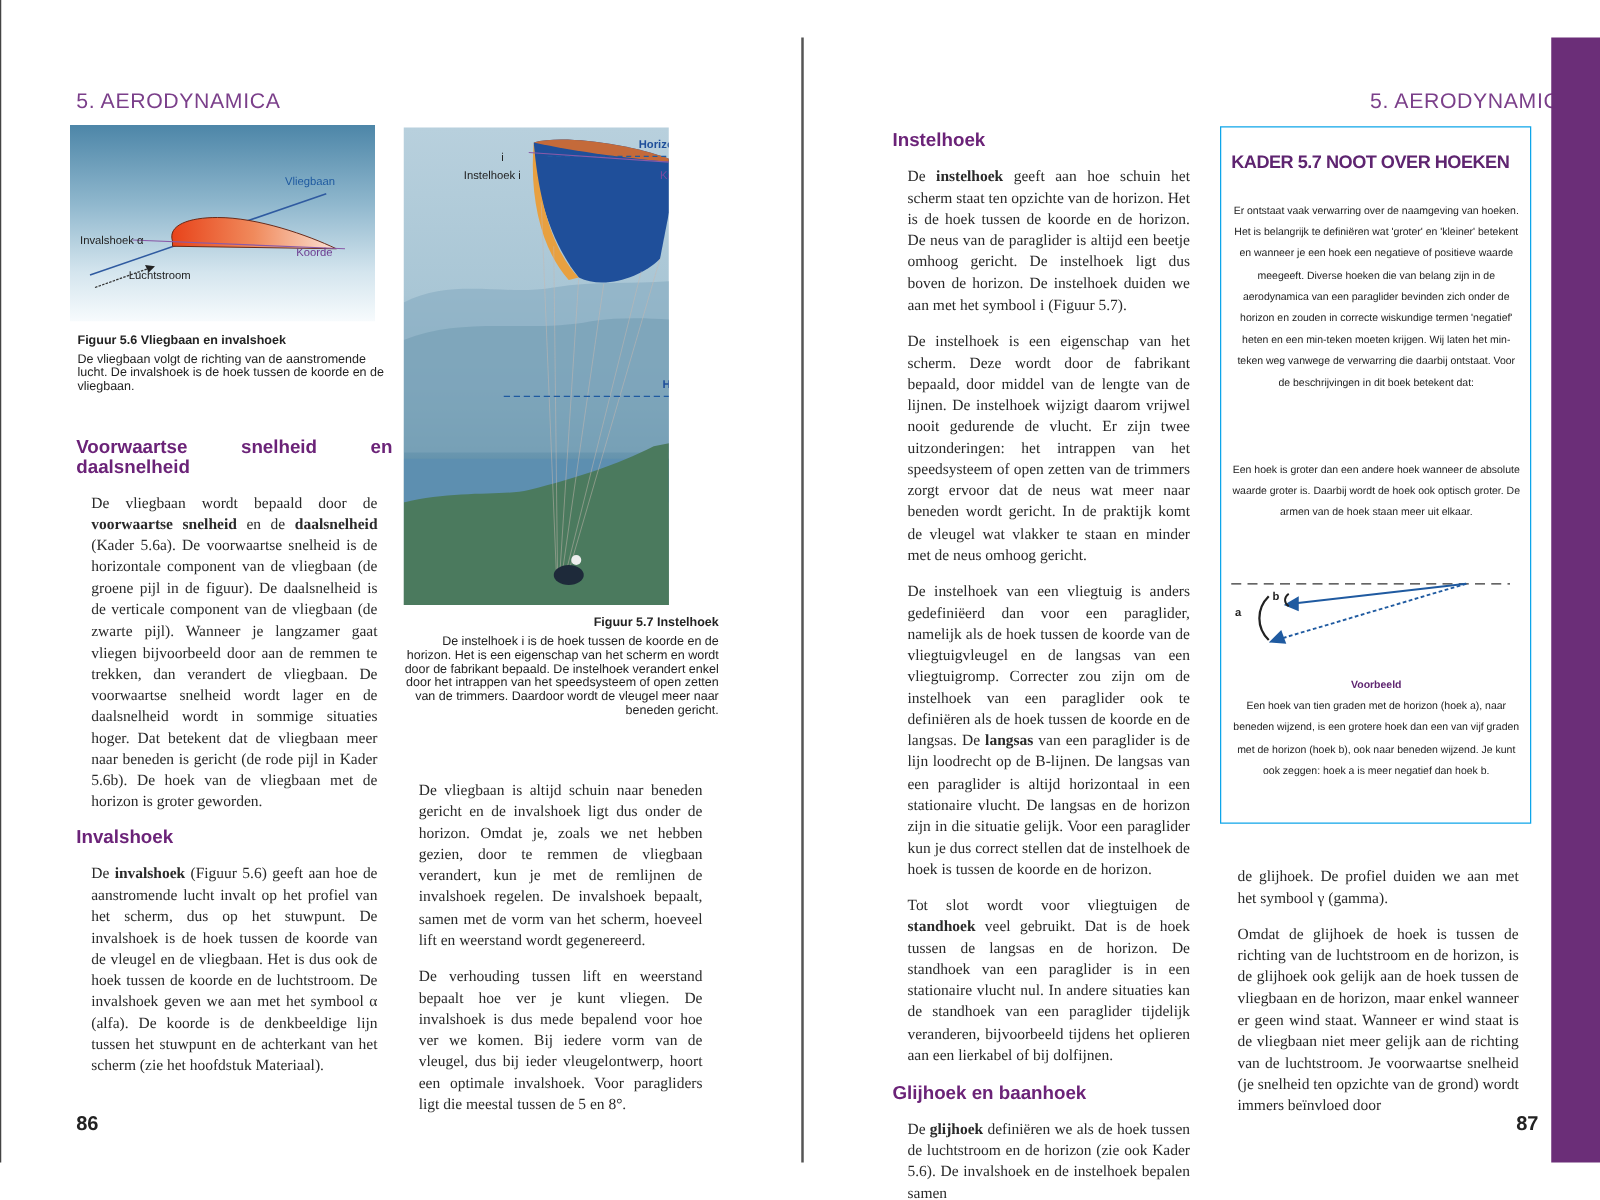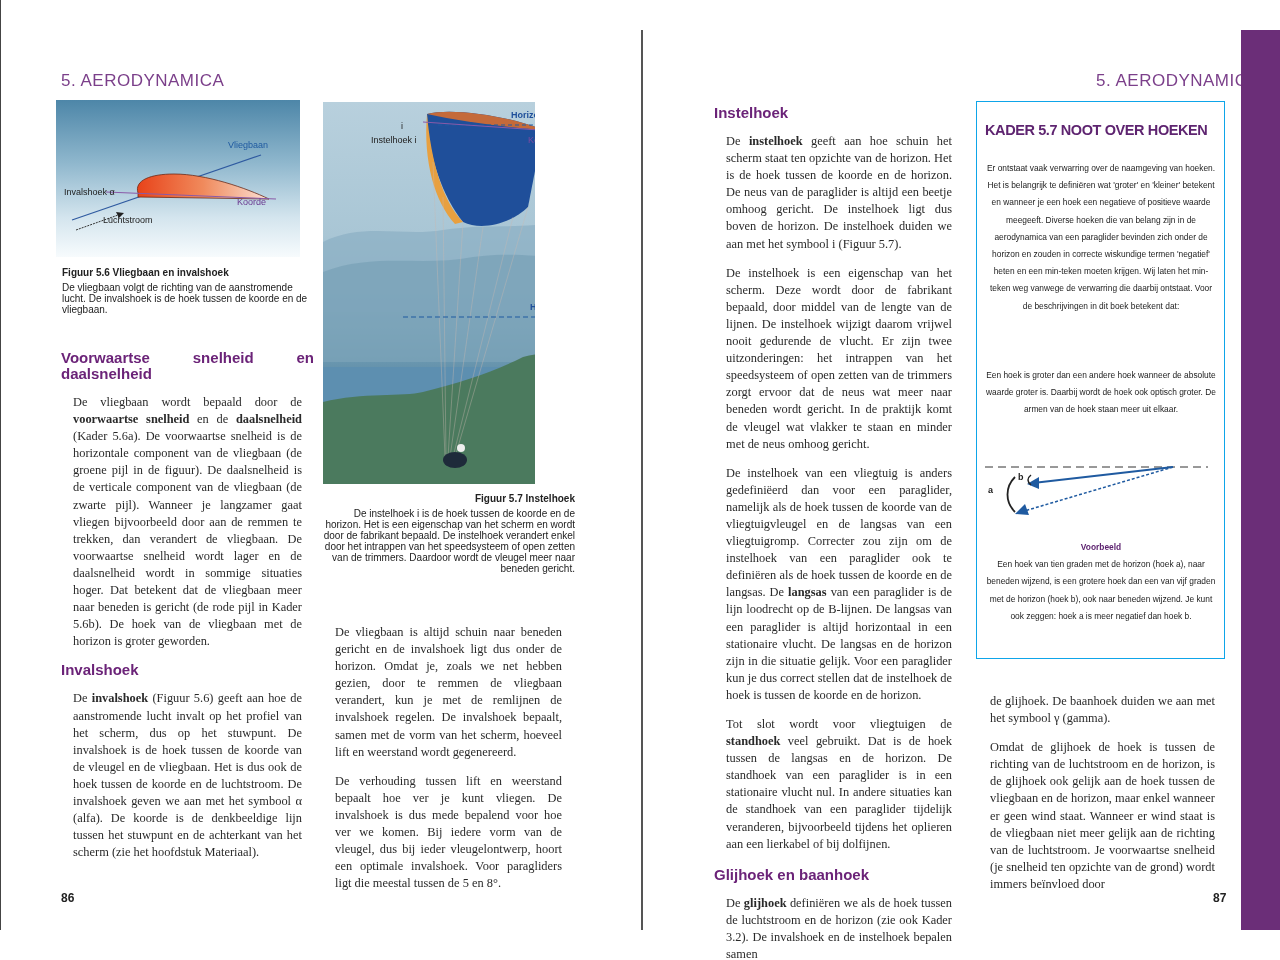--- a/index.html
+++ b/index.html
@@ -5,21 +5,21 @@
   html,body{margin:0;padding:0;}
   body{width:1280px;height:960px;background:#fff;position:relative;overflow:hidden;
        font-family:"Liberation Serif","DejaVu Serif",serif;color:#2a2a2a;}
   .page{position:absolute;top:0;height:930px;background:#fff;}
   .page-left{left:0;width:642px;border-left:1px solid #444;}
   .spine{position:absolute;left:641px;top:30px;width:2px;height:900px;background:#555;}
   .thumb-tab{position:absolute;left:1241px;top:30px;width:39px;height:900px;background:#6b2e78;}
   .running-head{position:absolute;top:71px;font-family:"Liberation Sans",sans-serif;
        font-size:17px;letter-spacing:0.5px;color:#7b3f8a;}
   .page-num{position:absolute;top:891px;font-family:"Liberation Sans",sans-serif;font-weight:bold;
-       font-size:12px;color:#222;}
+       font-size:16px;color:#222;}
   .col{position:absolute;font-size:12.4px;line-height:17.1px;text-align:justify;hyphens:auto;}
   .col p{margin:12px;}
   .col b{font-weight:bold;}
   h2.sec{font-family:"Liberation Sans",sans-serif;font-weight:bold;color:#6b2378;font-size:15px;
        line-height:16px;margin:0;}
   .fig{position:absolute;overflow:hidden;}
   .caption{position:absolute;font-family:"Liberation Sans",sans-serif;font-size:10px;line-height:11px;color:#222;}
   .caption .cap-title{font-weight:bold;margin-bottom:4px;display:block;}
   .kader{position:absolute;left:976px;top:101px;width:247px;height:556px;border:1px solid #0ea5e9;background:#fff;}
   .kader-title{position:absolute;left:8px;top:20px;font-family:"Liberation Sans",sans-serif;font-weight:bold;
@@ -112,21 +112,21 @@
 
 <div class="running-head" style="left:1096px;">5. AERODYNAMICA</div>
 
 <div class="col" style="left:714px;top:105px;width:250px;">
   <h2 class="sec">Instelhoek</h2>
   <p><span>De </span><b>instelhoek</b><span> geeft aan hoe schuin het scherm staat ten opzichte van de horizon. Het is de hoek tussen de koorde en de horizon. De neus van de paraglider is altijd een beetje omhoog gericht. De instelhoek ligt dus boven de horizon. De instelhoek duiden we aan met het symbool i (Figuur 5.7).</span></p>
   <p>De instelhoek is een eigenschap van het scherm. Deze wordt door de fabrikant bepaald, door middel van de lengte van de lijnen. De instelhoek wijzigt daarom vrijwel nooit gedurende de vlucht. Er zijn twee uitzonderingen: het intrappen van het speedsysteem of open zetten van de trimmers zorgt ervoor dat de neus wat meer naar beneden wordt gericht. In de praktijk komt de vleugel wat vlakker te staan en minder met de neus omhoog gericht.</p>
   <p><span>De instelhoek van een vliegtuig is anders gedefiniëerd dan voor een paraglider, namelijk als de hoek tussen de koorde van de vliegtuigvleugel en de langsas van een vliegtuigromp. Correcter zou zijn om de instelhoek van een paraglider ook te definiëren als de hoek tussen de koorde en de langsas. De </span><b>langsas</b><span> van een paraglider is de lijn loodrecht op de B-lijnen. De langsas van een paraglider is altijd horizontaal in een stationaire vlucht. De langsas en de horizon zijn in die situatie gelijk. Voor een paraglider kun je dus correct stellen dat de instelhoek de hoek is tussen de koorde en de horizon.</span></p>
   <p><span>Tot slot wordt voor vliegtuigen de </span><b>standhoek</b><span> veel gebruikt. Dat is de hoek tussen de langsas en de horizon. De standhoek van een paraglider is in een stationaire vlucht nul. In andere situaties kan de standhoek van een paraglider tijdelijk veranderen, bijvoorbeeld tijdens het oplieren aan een lierkabel of bij dolfijnen.</span></p>
   <h2 class="sec" style="margin-top:14px;">Glijhoek en baanhoek</h2>
-  <p><span>De </span><b>glijhoek</b><span> definiëren we als de hoek tussen de luchtstroom en de horizon (zie ook Kader 3.2). De invalshoek en de instelhoek bepalen samen</span></p>
+  <p><span>De </span><b>glijhoek</b><span> definiëren we als de hoek tussen de luchtstroom en de horizon (zie ook Kader 5.6). De invalshoek en de instelhoek bepalen samen</span></p>
 </div>
 
 <div class="kader">
   <div class="kader-title">KADER 5.7 NOOT OVER HOEKEN</div>
   <div class="kader-text" style="top:58px;">Er ontstaat vaak verwarring over de naamgeving van hoeken. Het is belangrijk te definiëren wat 'groter' en 'kleiner' betekent en wanneer je een hoek een negatieve of positieve waarde meegeeft. Diverse hoeken die van belang zijn in de aerodynamica van een paraglider bevinden zich onder de horizon en zouden in correcte wiskundige termen 'negatief' heten en een min-teken moeten krijgen. Wij laten het min-teken weg vanwege de verwarring die daarbij ontstaat. Voor de beschrijvingen in dit boek betekent dat:</div>
   <div class="kader-text" style="top:265px;">Een hoek is groter dan een andere hoek wanneer de absolute waarde groter is. Daarbij wordt de hoek ook optisch groter. De armen van de hoek staan meer uit elkaar.</div>
   <svg style="position:absolute;left:6px;top:355px;" width="230" height="70">
     <line x1="2" y1="10" x2="225" y2="10" stroke="#333" stroke-width="1" stroke-dasharray="8,5"></line>
     <line x1="190" y1="10" x2="50" y2="26" stroke="#1f5aa0" stroke-width="1.8"></line>
     <polygon points="44,27 56,20 56,32" fill="#1f5aa0"></polygon>
@@ -137,19 +137,19 @@
   </svg>
   <span class="lbl" style="left:11px;top:383px;font-weight:bold;color:#222;">a</span>
   <span class="lbl" style="left:41px;top:370px;font-weight:bold;color:#222;">b</span>
   <div class="kader-text" style="top:437px;">
     <span class="kader-sub">Voorbeeld</span><br>
     <span>Een hoek van tien graden met de horizon (hoek a), naar beneden wijzend, is een grotere hoek dan een van vijf graden met de horizon (hoek b), ook naar beneden wijzend. Je kunt ook zeggen: hoek a is meer negatief dan hoek b.</span>
   </div>
 </div>
 
 <div class="col" style="left:978px;top:681px;width:249px;">
-  <p>de glijhoek. De baanhoek duiden we aan met het symbool γ (gamma).</p>
+  <p>de glijhoek. De profiel duiden we aan met het symbool γ (gamma).</p>
   <p>Omdat de glijhoek de hoek is tussen de richting van de luchtstroom en de horizon, is de glijhoek ook gelijk aan de hoek tussen de vliegbaan en de horizon, maar enkel wanneer er geen wind staat. Wanneer er wind staat is de vliegbaan niet meer gelijk aan de richting van de luchtstroom. Je voorwaartse snelheid (je snelheid ten opzichte van de grond) wordt immers beïnvloed door</p>
 </div>
 
 <div class="page-num" style="left:1213px;">87</div>
 
 <div class="thumb-tab"></div>
 
 </body></html>

